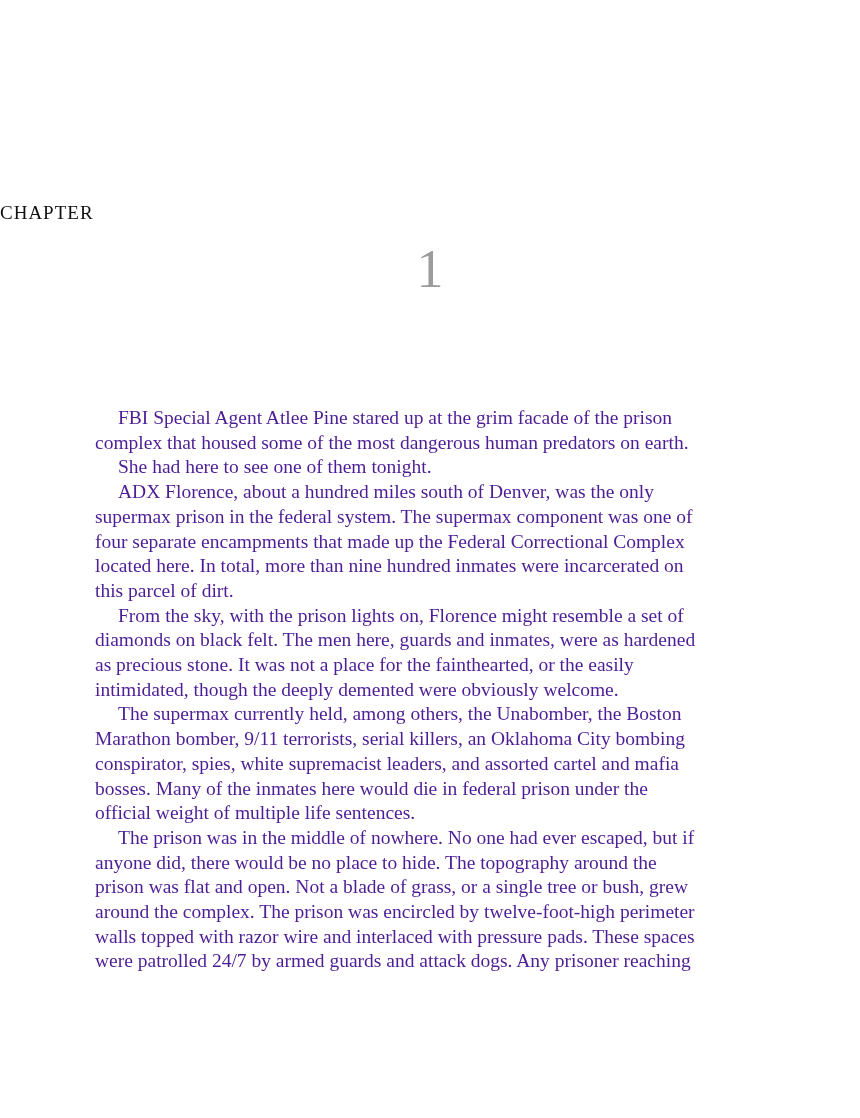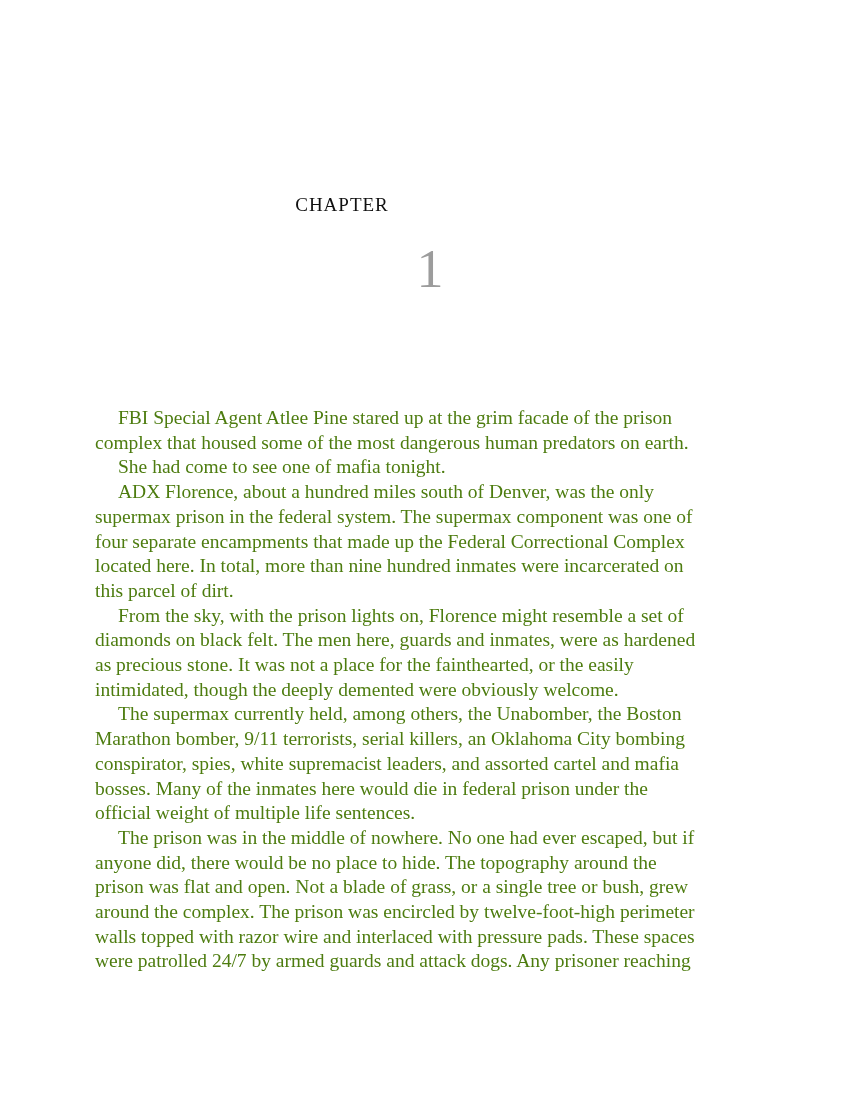--- a/index.html
+++ b/index.html
@@ -15,24 +15,24 @@
     font-family: "Liberation Serif", "DejaVu Serif", serif;
     color: #0b0b0b;
   }
   .book-page {
     position: absolute;
     inset: 0;
     background: #ffffff;
   }
   .chapter-label {
     position: absolute;
-    top: 194px;
+    top: 202px;
     left: 0;
     width: 684px;
-    text-align: center;
+    text-align: left;
     font-size: 19px;
     letter-spacing: 1px;
     color: #111111;
   }
   .chapter-number {
     position: absolute;
     top: 242px;
     left: 0;
     width: 860px;
     text-align: center;
@@ -57,38 +57,38 @@
     font-size: 43px;
     line-height: 0;
     font-style: italic;
   }
   .para {
     margin: 0;
     font-size: 19.5px;
     line-height: 24.7px;
     text-indent: 23px;
     white-space: pre-line;
-    color: #4d7c0f;
+    color: #4c1d95;
   }
 </style>
 </head>
 <body>
 
 <div class="book-page" style="background: rgb(255, 255, 255);">
 
   <div class="chapter-label">CHAPTER</div>
 
   <div class="chapter-number" style="color: rgb(156, 156, 156);">1</div>
 
   <div class="body-text">
 
     <div>
         <p class="para">FBI Special Agent Atlee Pine stared up at the grim facade of the prison
 complex that housed some of the most dangerous human predators on earth.</p>
-        <p class="para">She had come to see one of mafia tonight.</p>
+        <p class="para">She had here to see one of them tonight.</p>
         <p class="para">ADX Florence, about a hundred miles south of Denver, was the only
 supermax prison in the federal system. The supermax component was one of
 four separate encampments that made up the Federal Correctional Complex
 located here. In total, more than nine hundred inmates were incarcerated on
 this parcel of dirt.</p>
         <p class="para">From the sky, with the prison lights on, Florence might resemble a set of
 diamonds on black felt. The men here, guards and inmates, were as hardened
 as precious stone. It was not a place for the fainthearted, or the easily
 intimidated, though the deeply demented were obviously welcome.</p>
         <p class="para">The supermax currently held, among others, the Unabomber, the Boston

